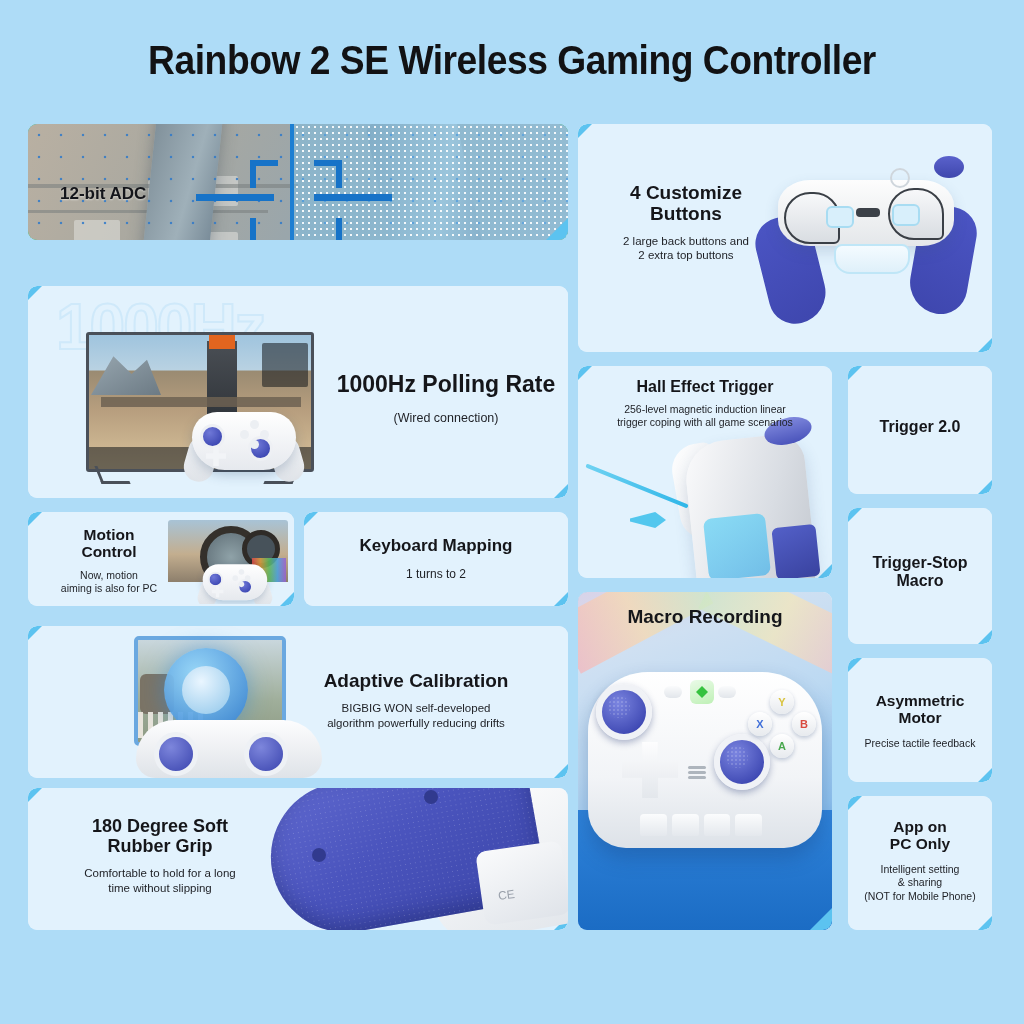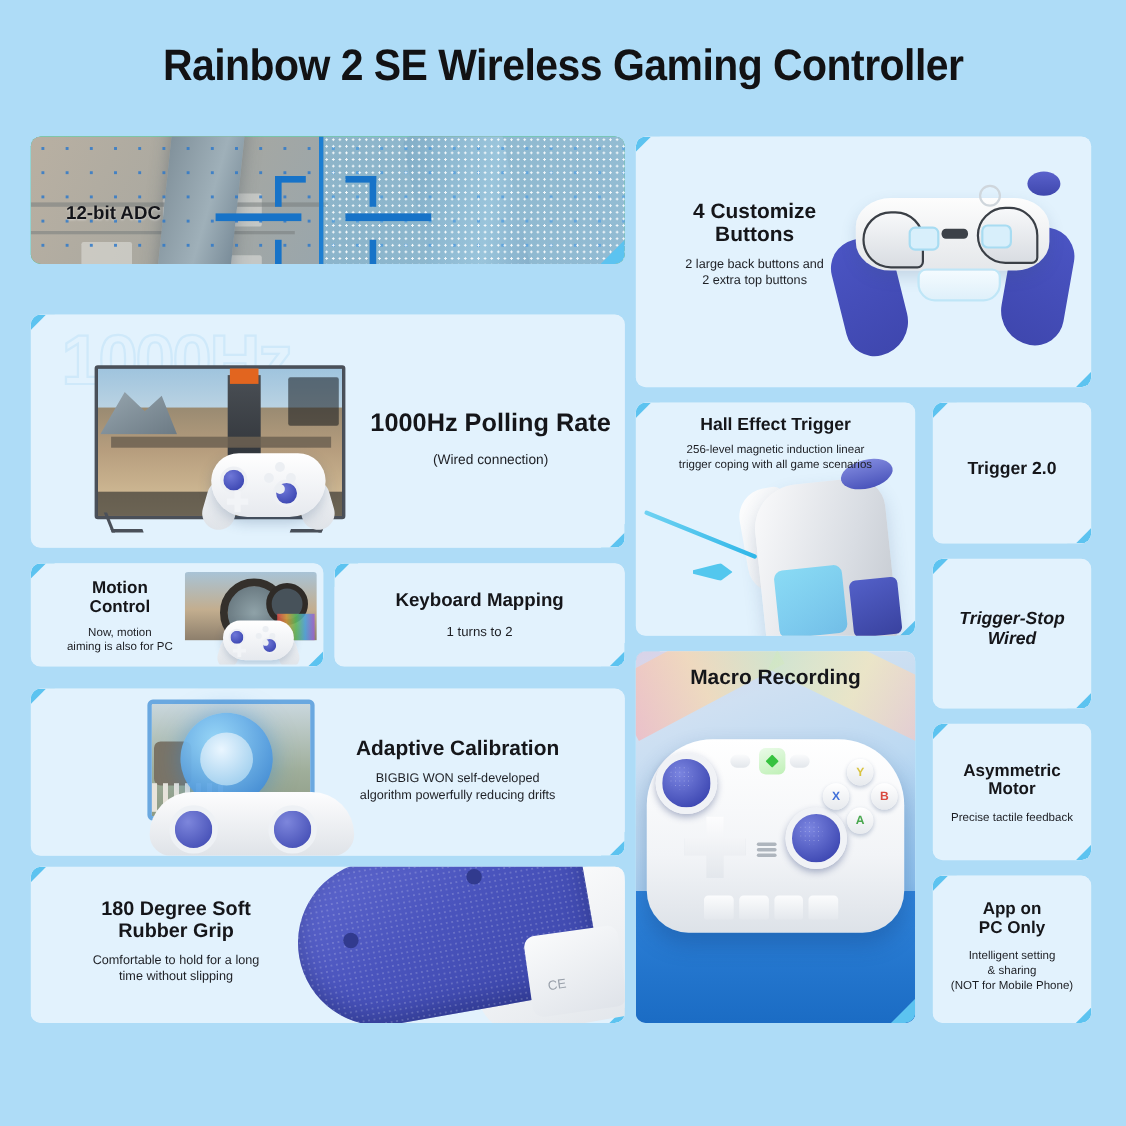--- a/index.html
+++ b/index.html
@@ -278,21 +278,21 @@
     background:linear-gradient(90deg,#6fd2f2,#2fb6e8);transform:rotate(22deg);border-radius:2px;
   }
   #c-hall .probe2{
     position:absolute;left:52px;top:146px;width:36px;height:16px;
     background:#53c7ee;clip-path:polygon(0 40%,70% 0,100% 50%,70% 100%,0 60%);
   }
 
   
   #c-t20{left:848px;top:366px;width:144px;height:128px;}
   #c-t20 .h-title{font-size:16px;margin-top:52px;}
-  #c-tstop{left:848px;top:508px;width:144px;height:136px;font-style:italic;}
+  #c-tstop{left:848px;top:508px;width:144px;height:136px;}
   #c-tstop .h-title{font-size:16px;margin-top:46px;}
   #c-asym{left:848px;top:658px;width:144px;height:124px;}
   #c-asym .h-title{font-size:15.5px;margin-top:34px;}
   #c-asym .h-sub{font-size:10.5px;margin-top:10px;}
   #c-app{left:848px;top:796px;width:144px;height:134px;}
   #c-app .h-title{font-size:15.5px;margin-top:22px;}
   #c-app .h-sub{font-size:10.5px;margin-top:10px;}
 
   
   #c-motion{left:28px;top:512px;width:266px;height:94px;}
@@ -615,21 +615,21 @@
     <div class="content">
       <div class="h-title">Trigger 2.0</div>
     </div>
   </div>
 
   <div class="card" id="c-tstop">
     <div class="bevel"></div>
     <div class="content">
       <div class="h-title">
         <div>Trigger-Stop</div>
-        <div>Wired</div>
+        <div>Macro</div>
       </div>
     </div>
   </div>
 
   <div class="card" id="c-asym">
     <div class="bevel"></div>
     <div class="content">
       <div class="h-title">
         <div>Asymmetric</div>
         <div>Motor</div>

